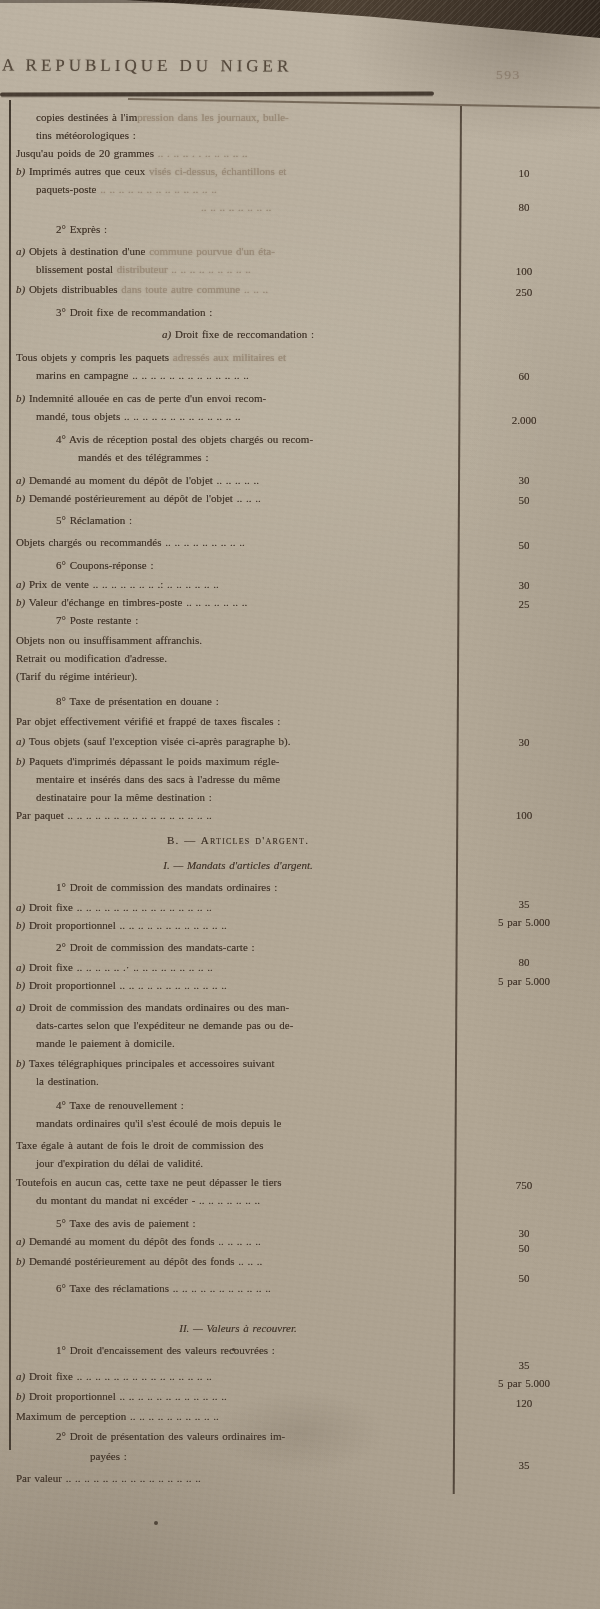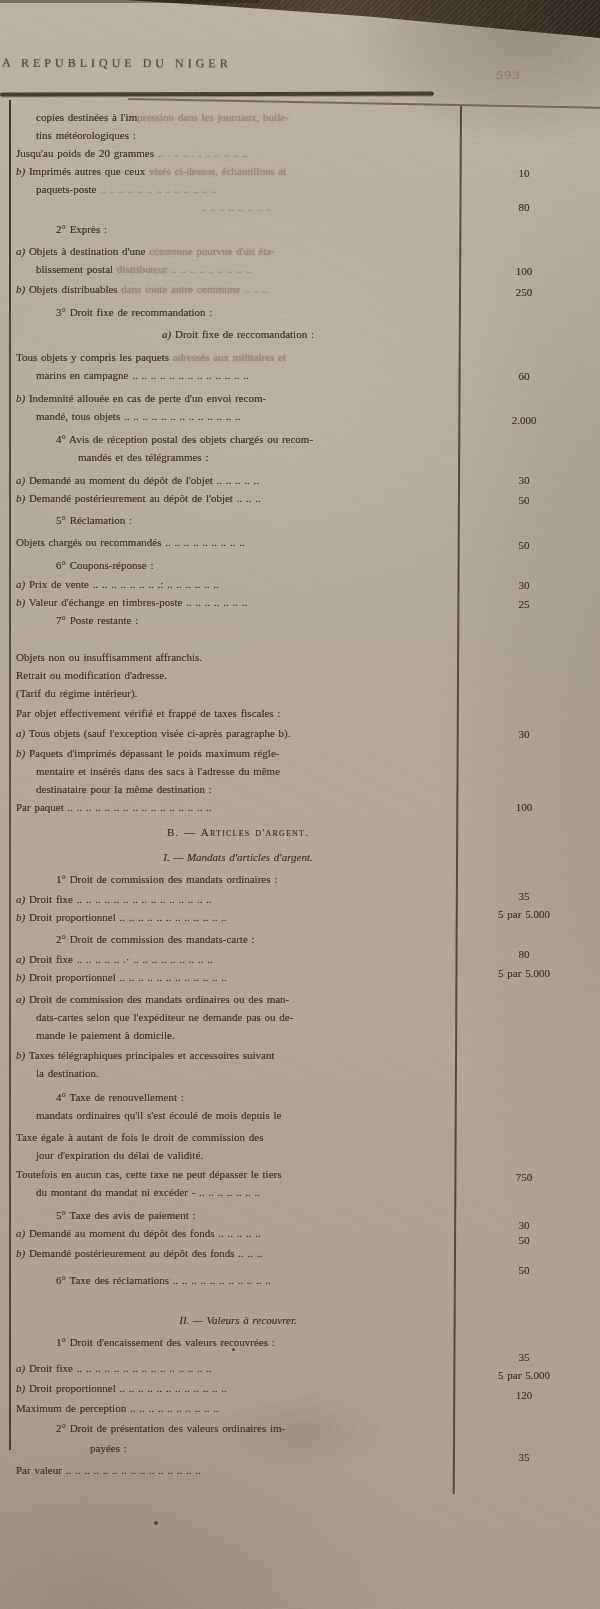--- a/index.html
+++ b/index.html
@@ -35,21 +35,21 @@
     position:absolute; top:0; left:0; width:600px; height:40px; opacity:.5;
     background:repeating-linear-gradient(135deg, rgba(255,246,230,.14) 0 1px, transparent 1px 4px);
     clip-path:polygon(21% 0, 100% 0, 100% 95%, 62% 42%, 38% 16%);
   }
   #top-edge-left{
     position:absolute; top:0; left:0; width:260px; height:3px;
     background:rgba(40,32,24,.45);
   }
   #header-title{
     position:absolute; left:2px; top:56px;
-    font-size:12px; letter-spacing:4px; color:#55493c;
+    font-size:17px; letter-spacing:4px; color:#55493c;
     transform:rotate(.2deg);
     text-shadow:0 0 1px rgba(85,73,60,.55);
     white-space:nowrap;
   }
   #page-number{
     position:absolute; left:496px; top:67px;
     font-size:13.5px; color:#8e8070; letter-spacing:1.5px;
     text-shadow:0 0 1.2px rgba(142,128,112,.9);
   }
   .rule-heavy{
@@ -139,23 +139,24 @@
       <div class="line c2" style="margin-top: 5px;"><span class="ink">4° Avis de réception postal des objets chargés ou recom-</span></div>
       <div class="line c3"><span class="ink">mandés et des télégrammes :</span></div>
       <div class="line c0" style="margin-top: 5px;"><span class="ink"><i>a)</i> Demandé au moment du dépôt de l'objet .. .. .. .. ..</span><span class="val">30</span></div>
       <div class="line c0"><span class="ink"><i>b)</i> Demandé postérieurement au dépôt de l'objet .. .. ..</span><span class="val" style="top: 2px;">50</span></div>
       <div class="line c2" style="margin-top: 4px;"><span class="ink">5° Réclamation :</span></div>
       <div class="line c0" style="margin-top: 4px;"><span class="ink">Objets chargés ou recommandés .. .. .. .. .. .. .. .. ..</span><span class="val" style="top: 3px;">50</span></div>
       <div class="line c2" style="margin-top: 5px;"><span class="ink">6° Coupons-réponse :</span></div>
       <div class="line c0" style="margin-top: 1px;"><span class="ink"><i>a)</i> Prix de vente .. .. .. .. .. .. .. .: .. .. .. .. .. ..</span><span class="val" style="top: 1px;">30</span></div>
       <div class="line c0"><span class="ink"><i>b)</i> Valeur d'échange en timbres-poste .. .. .. .. .. .. ..</span><span class="val" style="top: 2px;">25</span></div>
       <div class="line c2" style=""><span class="ink">7° Poste restante :</span></div>
-      <div class="line c0" style="margin-top: 19px;"><span class="ink">Objets non ou insuffisamment affranchis.</span></div>
+      <div class="line c0" style="margin-top: 2px;"><span class="ink">Objets non ou insuffisamment affranchis.</span></div>
       <div class="line c0"><span class="ink">Retrait ou modification d'adresse.</span></div>
       <div class="line c0"><span class="ink">(Tarif du régime intérieur).</span></div>
+      <div class="line c2" style="margin-top: 7px;"><span class="ink">8° Taxe de présentation en douane :</span></div>
       <div class="line c0" style="margin-top: 2px;"><span class="ink">Par objet effectivement vérifié et frappé de taxes fiscales :</span></div>
       <div class="line c0" style="margin-top: 2px;"><span class="ink"><i>a)</i> Tous objets (sauf l'exception visée ci-après paragraphe b).</span><span class="val" style="top: 1px;">30</span></div>
       <div class="line c0" style="margin-top: 2px;"><span class="ink"><i>b)</i> Paquets d'imprimés dépassant le poids maximum régle-</span></div>
       <div class="line c1"><span class="ink">mentaire et insérés dans des sacs à l'adresse du même</span></div>
       <div class="line c1"><span class="ink">destinataire pour la même destination :</span></div>
       <div class="line c0"><span class="ink">Par paquet .. .. .. .. .. .. .. .. .. .. .. .. .. .. .. ..</span><span class="val">100</span></div>
       <div class="line cc sc" style="margin-top: 7px;"><span class="ink">B. — Articles d'argent.</span></div>
       <div class="line cc it" style="margin-top: 7px;"><span class="ink">I. — Mandats d'articles d'argent.</span></div>
       <div class="line c2" style="margin-top: 4px;"><span class="ink">1° Droit de commission des mandats ordinaires :</span></div>
       <div class="line c0" style="margin-top: 2px;"><span class="ink"><i>a)</i> Droit fixe .. .. .. .. .. .. .. .. .. .. .. .. .. .. ..</span><span class="val" style="top: -3px;">35</span></div>

